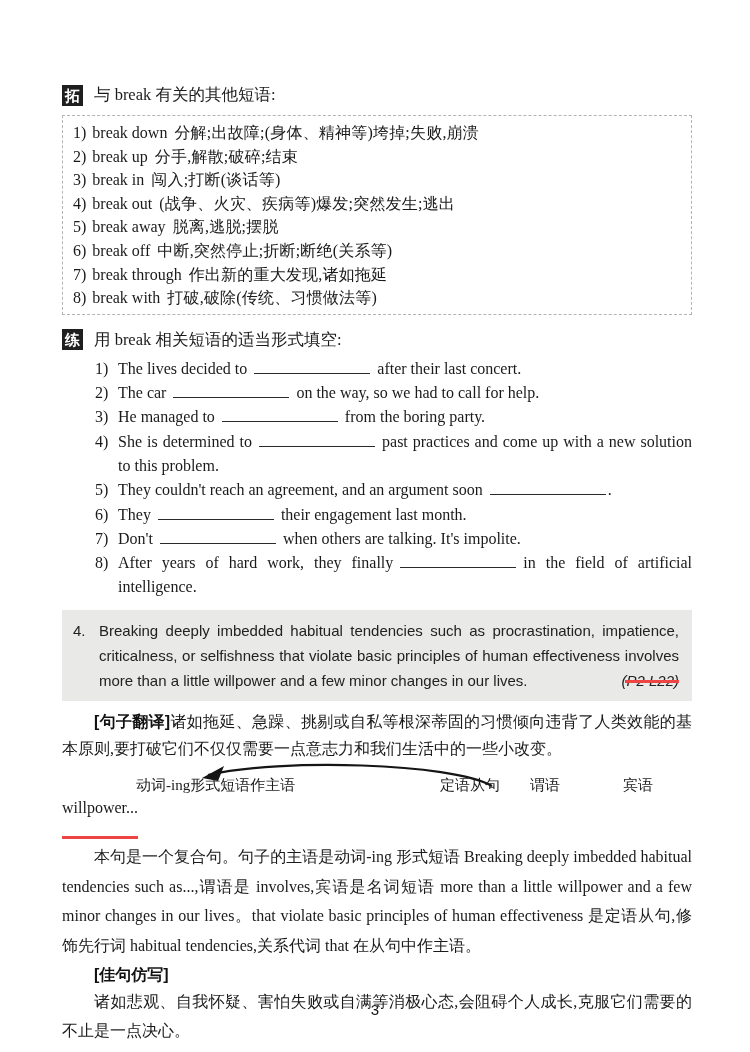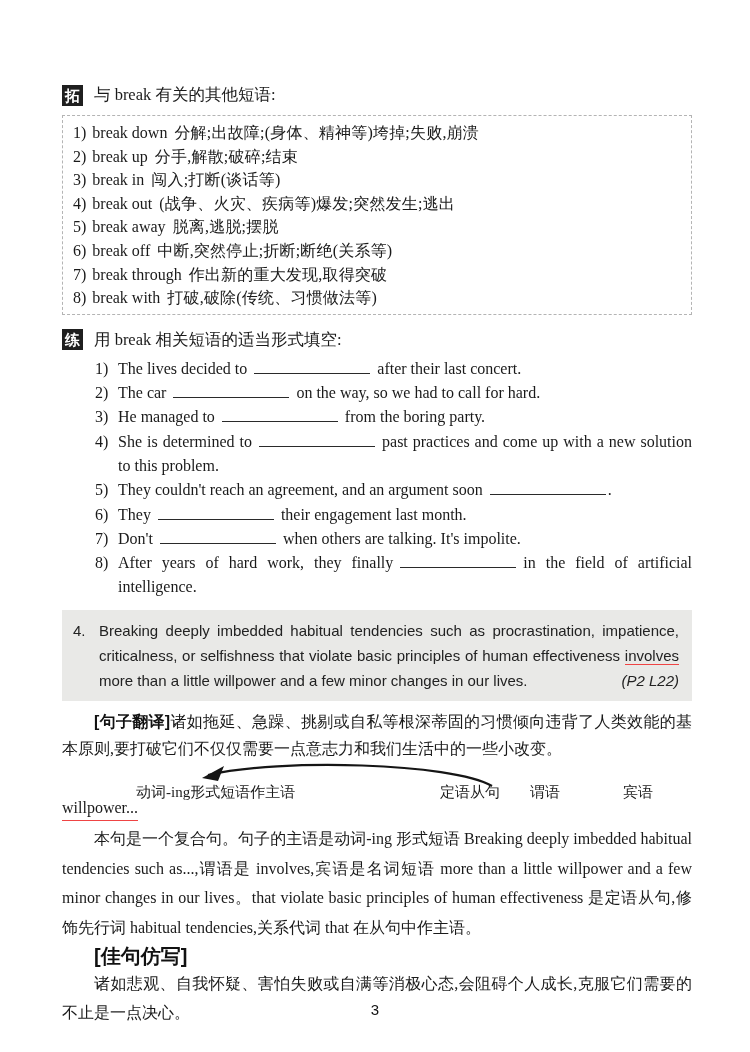--- a/index.html
+++ b/index.html
@@ -28,48 +28,48 @@
   .ex-num { width:23px; flex:0 0 auto; }
   .ex-body { flex:1; text-align:justify; }
   .blank { display:inline-block; width:116px; border-bottom:1px solid #2a2a2a; height:13px; margin:0 7px; }
   .ex:nth-child(5) .blank { margin-right:2px; }
 
   
   .sent-box { margin-top:10px; width:630px; background:#e9e9e7; padding:8px 13px 8px 11px; display:flex;
               font-family:"Liberation Sans", sans-serif; font-size:15px; line-height:25.2px; color:#222; }
   .s-num { width:26px; flex:0 0 auto; }
   .s-body { flex:1; text-align:justify; }
-  .u { border-bottom:1px solid #ef4444; padding-bottom:0px; }
+  .u { border-bottom:3px solid #ef4444; padding-bottom:16px; }
   .s-ref { float:right; border-bottom:none;font-style:italic; }
 
   
   .trans { margin-top:8px; width:630px; font-size:16px; line-height:26.5px; text-align:justify; }
   .hdr { font-family:"Liberation Sans", sans-serif; font-weight:bold; font-size:16px; color:#111;padding-left:32px; }
 
   
   .ana { position:relative; margin-top:14px; width:630px; }
   .arrow-svg { position:absolute; left:118px; top:-15px; width:340px; height:30px; pointer-events:none; }
   .ana-line { font-size:16px; line-height:24px; white-space:nowrap; }
   .seg-breaking { margin-left:7px; }
   .seg-such { margin-left:5px; }
   .seg-that { margin-left:12px; }
   .seg-inv { margin-left:10px; }
   .seg-obj { margin-left:10px; }
   .ana-labels { position:relative; height:19px; font-size:15px; }
-  .ana-labels span { position:absolute; top:7px; }
+  .ana-labels span { position:absolute; top:0; }
   .lab-subject { left:74px; }
   .lab-clause { left:378px; }
   .lab-predicate { left:468px; }
   .lab-object { left:561px; }
   .seg-will { display:inline-block; font-size:16px; line-height:24px; margin-top:1px; }
   .ana-para { margin-top:3px; font-size:16px; line-height:29.4px; text-align:justify; text-indent:32px; }
 
   
   .imit { margin-top:2px; width:630px; }
-  .imit-head { font-size:20px; line-height:25px; }
+  .imit-head { font-size:16px; line-height:25px; }
   .imit-text { font-size:16px; line-height:29.4px; text-align:justify; text-indent:32px; }
 
   
   .page-num { position:absolute; top:1001px; left:0; width:750px; text-align:center;
               font-family:"Liberation Sans", sans-serif; font-size:15px; color:#111; }
 </style>
 </head>
 <body>
 
 <div class="page">
@@ -92,40 +92,40 @@
     <div class="phrase-row">
       <span class="p-num">4)</span><span class="p-en">break out</span><span class="p-zh">(战争、火灾、疾病等)爆发;突然发生;逃出</span>
     </div>
     <div class="phrase-row">
       <span class="p-num">5)</span><span class="p-en">break away</span><span class="p-zh">脱离,逃脱;摆脱</span>
     </div>
     <div class="phrase-row">
       <span class="p-num">6)</span><span class="p-en">break off</span><span class="p-zh">中断,突然停止;折断;断绝(关系等)</span>
     </div>
     <div class="phrase-row">
-      <span class="p-num">7)</span><span class="p-en">break through</span><span class="p-zh">作出新的重大发现,取得突破</span>
+      <span class="p-num">7)</span><span class="p-en">break through</span><span class="p-zh">作出新的重大发现,诸如拖延</span>
     </div>
     <div class="phrase-row">
       <span class="p-num">8)</span><span class="p-en">break with</span><span class="p-zh">打破,破除(传统、习惯做法等)</span>
     </div>
   </div>
 
   <div class="sec-head practice-head">
     <span class="badge">练</span>
     <span class="sec-title">用 break 相关短语的适当形式填空:</span>
   </div>
 
   <div class="ex-list">
     <div class="ex">
       <span class="ex-num">1)</span>
       <span class="ex-body"><span>The lives decided to</span><span class="blank"></span><span>after their last concert.</span></span>
     </div>
     <div class="ex">
       <span class="ex-num">2)</span>
-      <span class="ex-body"><span>The car</span><span class="blank"></span><span>on the way, so we had to call for hard.</span></span>
+      <span class="ex-body"><span>The car</span><span class="blank"></span><span>on the way, so we had to call for help.</span></span>
     </div>
     <div class="ex">
       <span class="ex-num">3)</span>
       <span class="ex-body"><span>He managed to</span><span class="blank"></span><span>from the boring party.</span></span>
     </div>
     <div class="ex">
       <span class="ex-num">4)</span>
       <span class="ex-body"><span>She is determined to</span><span class="blank"></span><span>past practices and come up with a new solution to this problem.</span></span>
     </div>
     <div class="ex">

